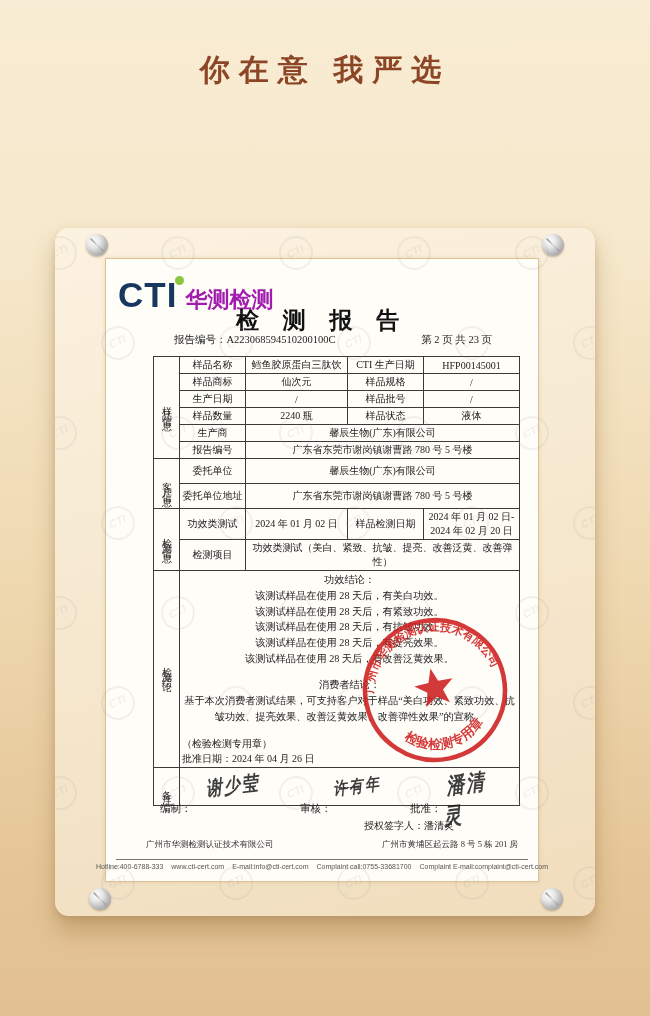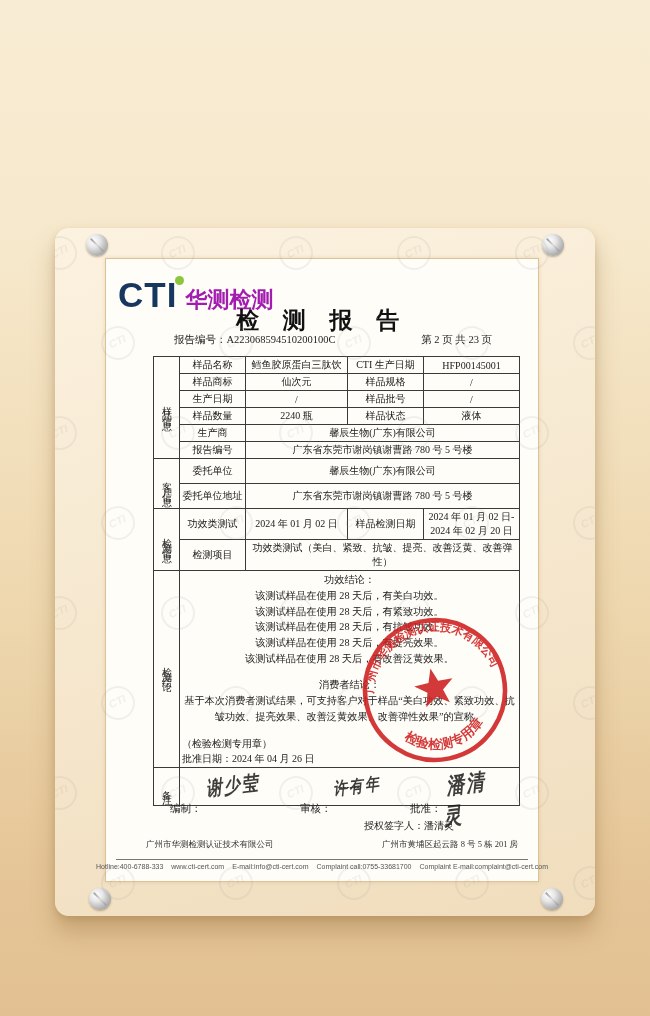--- a/index.html
+++ b/index.html
@@ -74,20 +74,21 @@
   .company-line .r{float:right;}
   .foot-divider{position:absolute;left:10px;top:600px;width:412px;border-top:1.5px solid #777;}
   .footer{position:absolute;left:4px;top:604px;width:424px;display:flex;gap:8px;
     justify-content:center;font-size:7px;color:#555;white-space:nowrap;}
 </style>
 </head>
 <body>
 
 <div id="canvas">
 
+  <div class="hero-sub">你在意 我严选</div>
 
   <div class="card">
     <div class="screw" style="left:31px;top:6px;"></div>
     <div class="screw" style="right:31px;top:6px;"></div>
     <div class="screw" style="left:34px;bottom:6px;"></div>
     <div class="screw" style="right:32px;bottom:6px;"></div>
 
     <div class="paper">
 
       <div class="logo">
@@ -206,21 +207,21 @@
           <text font-size="15" font-weight="bold" fill="#cf1f1f" font-family="Liberation Sans, sans-serif">
             <textPath href="#arcTop" startOffset="50%" text-anchor="middle">广州市华测检测认证技术有限公司</textPath>
           </text>
           <text font-size="17" font-weight="bold" fill="#cf1f1f" font-family="Liberation Sans, sans-serif">
             <textPath href="#arcBot" startOffset="50%" text-anchor="middle">检验检测专用章</textPath>
           </text>
         </svg>
       </div>
 
       <div class="signrow">
-        <span class="siglabel" style="left:18px">编制：</span>
+        <span class="siglabel" style="left:8px">编制：</span>
         <span class="sig" style="left:55px;top:-8px">谢少莹</span>
         <span class="siglabel" style="left:148px">审核：</span>
         <span class="sig" style="left:182px;top:-6px;font-size:14px">许有年</span>
         <span class="siglabel" style="left:258px">批准：</span>
         <span class="sig" style="left:294px;top:-10px;font-size:18px">潘清灵</span>
       </div>
 
       <div class="auth-line">授权签字人：潘清灵</div>
 
       <div class="company-line">

